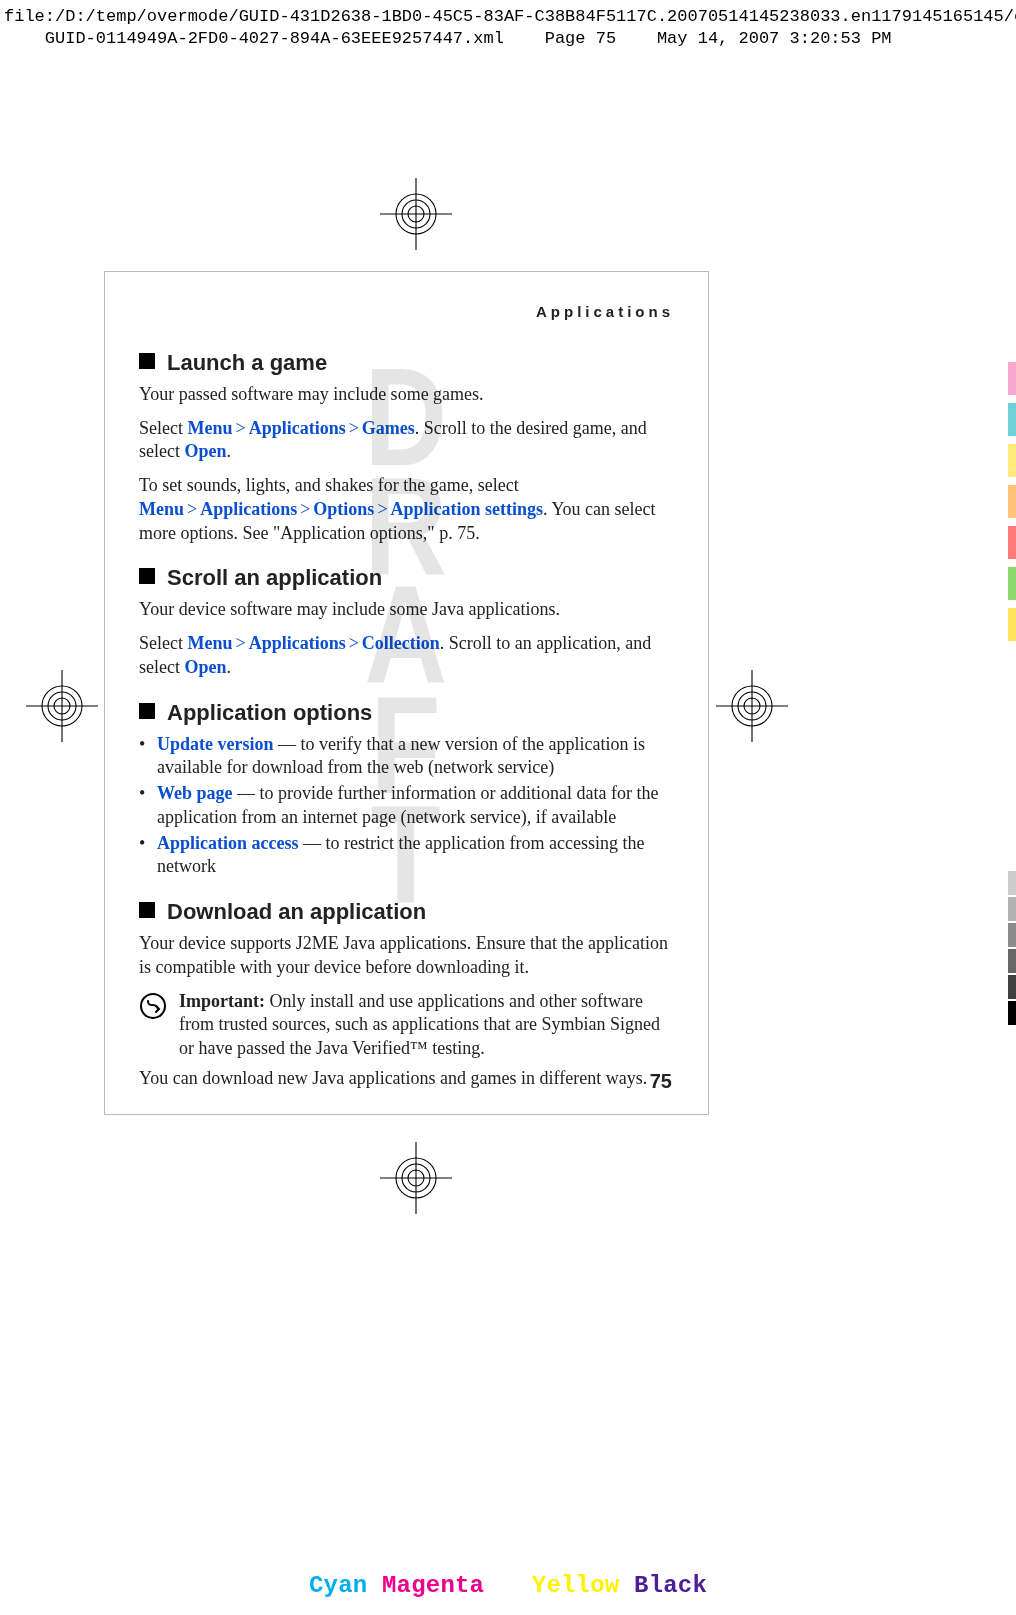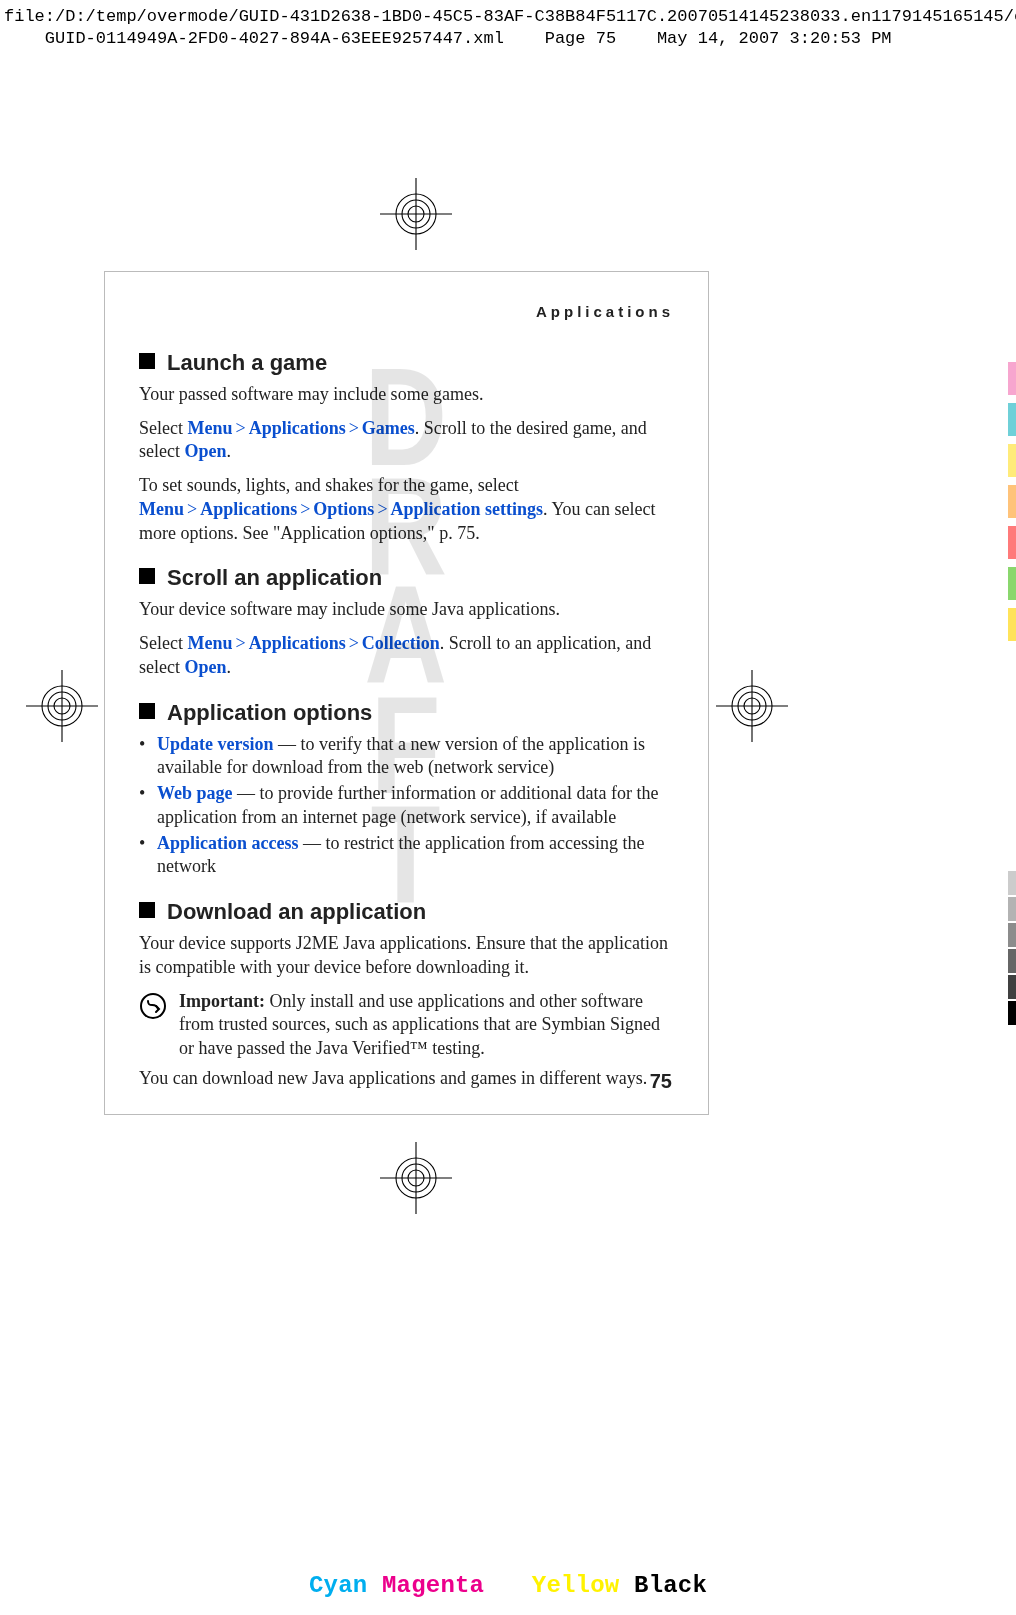--- a/index.html
+++ b/index.html
@@ -154,21 +154,21 @@
     width: 100%;
     text-align: center;
     font-family: "Courier New", monospace;
     font-weight: 700;
     font-size: 24px;
     letter-spacing: 0.2px;
   }
   .cmyk .c { color: #00aeef; }
   .cmyk .m { color: #ec008c; }
   .cmyk .y { color: #fff200; margin-left: 33px; }
-  .cmyk .k { color: #000000; text-align: right; }
+  .cmyk .k { color: #4c1d95; text-align: right; }
 </style>
 </head>
 <body>
 
 <div class="page-wrap">
 
   <div class="file-path"><span>file:/D:/temp/overmode/GUID-431D2638-1BD0-45C5-83AF-C38B84F5117C.20070514145238033.en1179145165145/en/1/</span>
 <span>    GUID-0114949A-2FD0-4027-894A-63EEE9257447.xml    Page 75    May 14, 2007 3:20:53 PM</span></div>
 
   <div class="regmark regmark-top"><svg viewBox="0 0 72 72">

